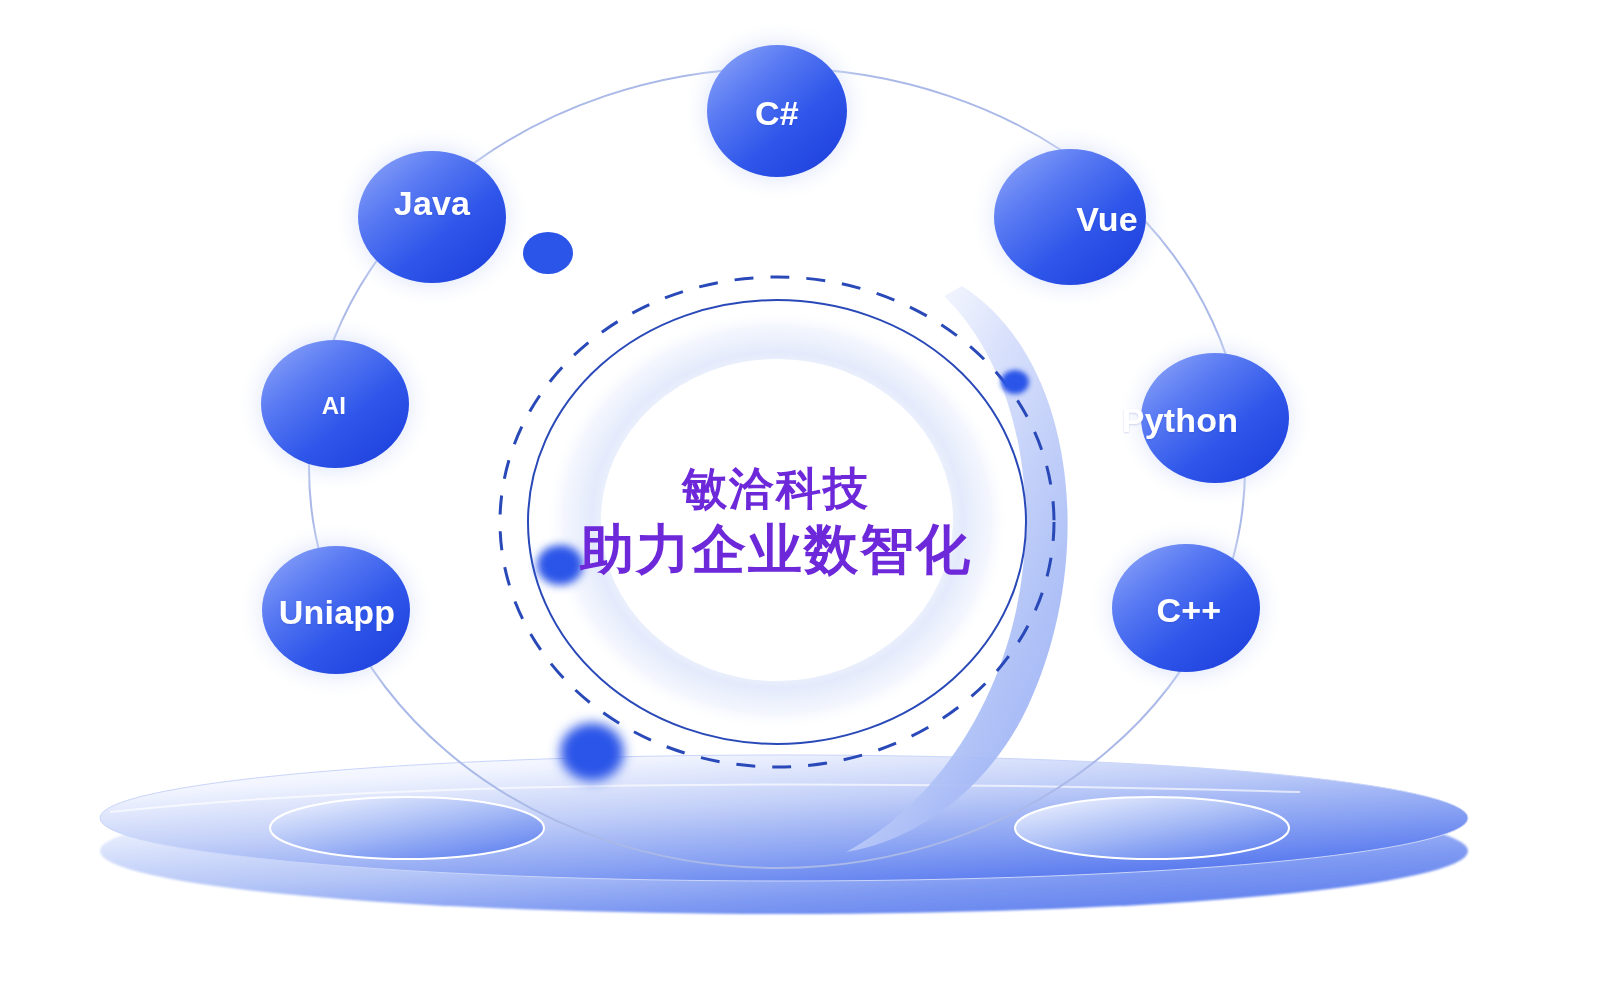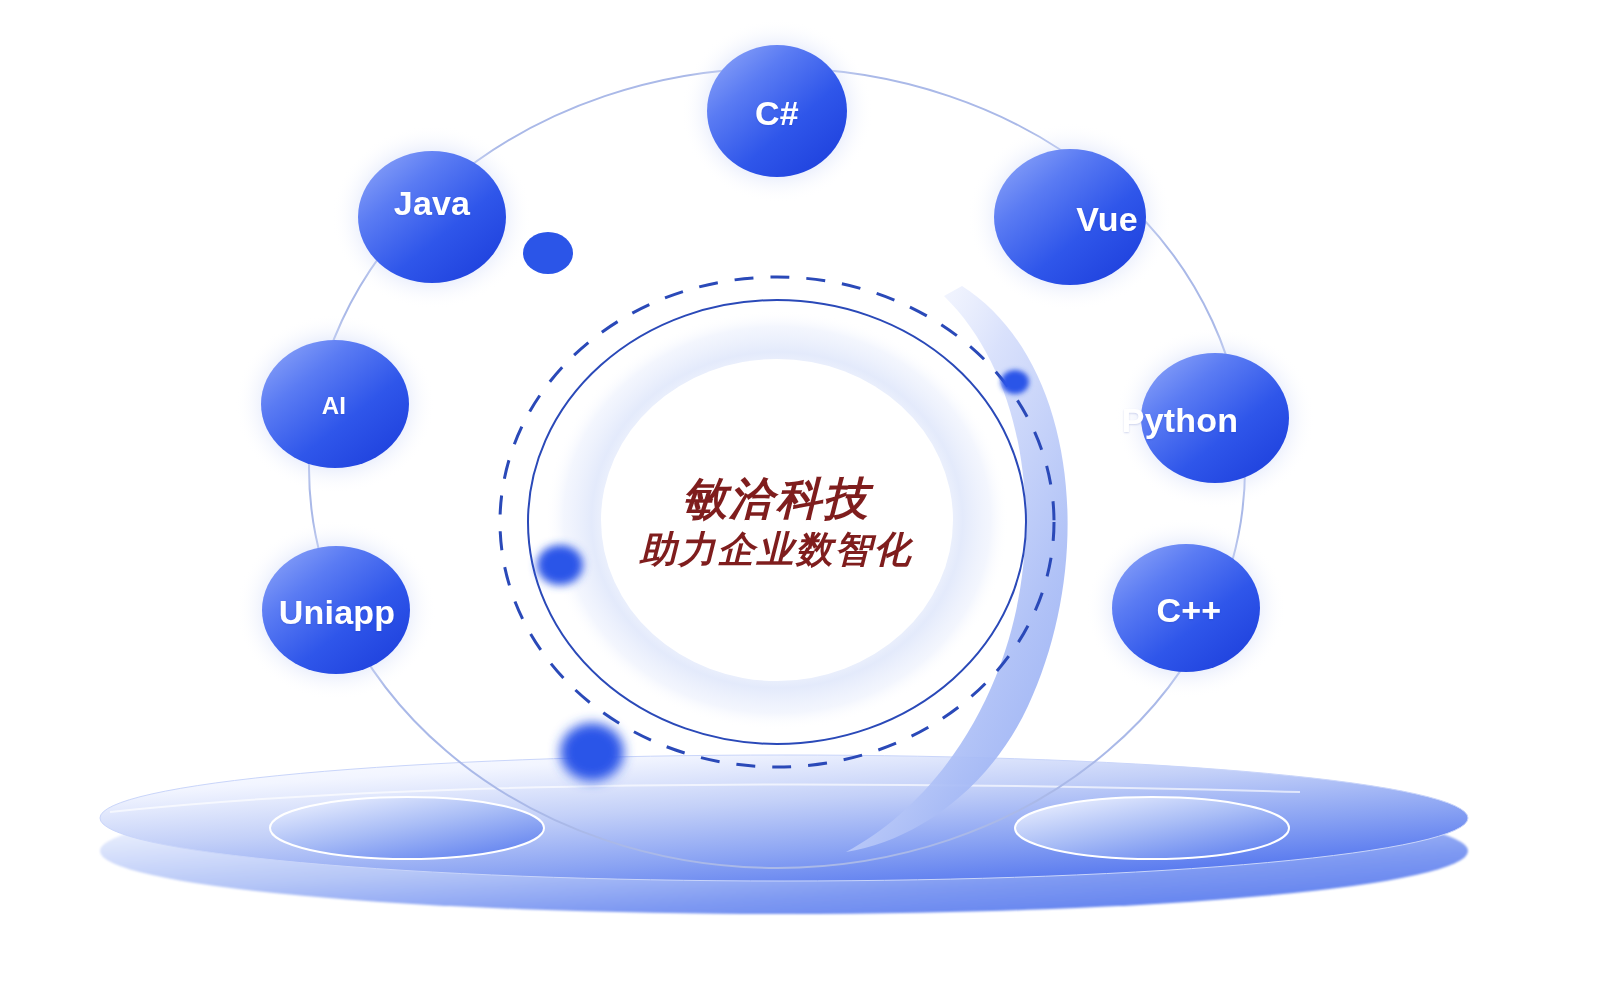--- a/index.html
+++ b/index.html
@@ -43,29 +43,28 @@
     border-radius: 50%;
     cursor: pointer;
   }
   
   #center-text {
     position: absolute;
     left: 776px;
     top: 522px;
     transform: translate(-50%, -50%);
     text-align: center;
-    color: #7f1d1d;
+    color: #6d28d9;
     font-weight: 700;
     line-height: 1.22;
     white-space: nowrap;
     pointer-events: none;
-    font-style: italic;
   }
   #center-text .line1 { font-size: 45px; letter-spacing: 2px; }
-  #center-text .line2 { font-size: 37px; letter-spacing: 2px; }
+  #center-text .line2 { font-size: 54px; letter-spacing: 2px; }
 </style>
 </head>
 <body>
 
 <div id="stage">
 
   <svg id="art" viewBox="0 0 1607 981" xmlns="http://www.w3.org/2000/svg">
     <defs>
 
       <linearGradient id="gBubble" x1="0.08" y1="0.04" x2="0.92" y2="0.96">

